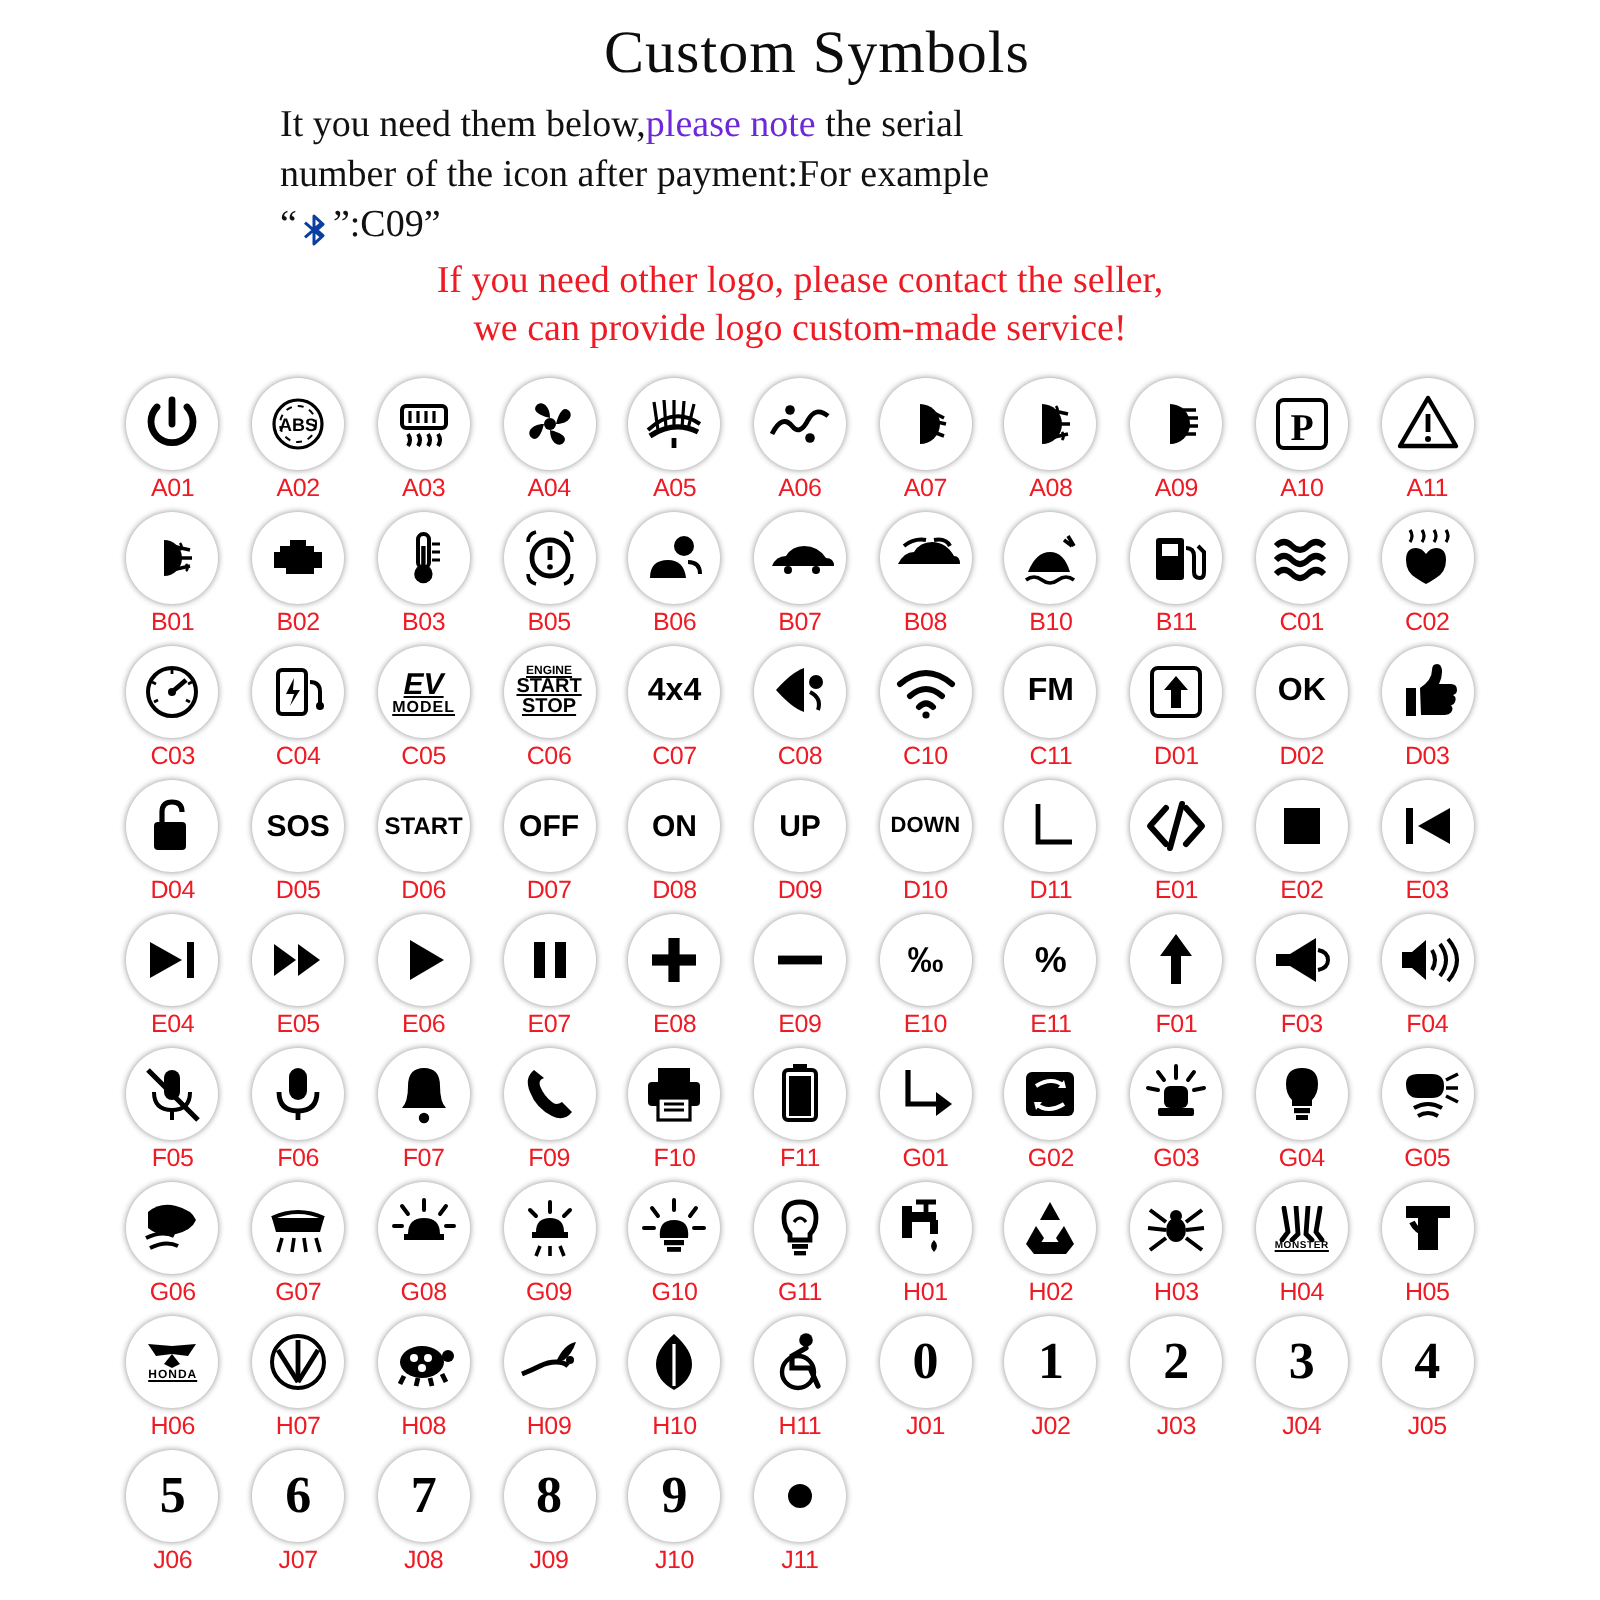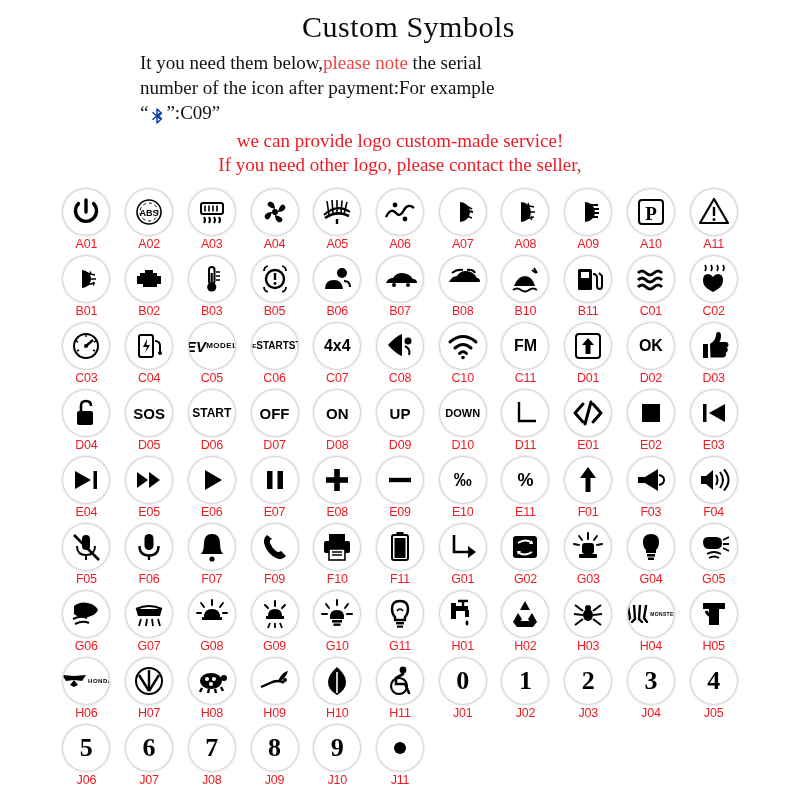--- a/index.html
+++ b/index.html
@@ -31,21 +31,21 @@
   }
   .intro {
     width: 520px;
     margin: 0 auto;
     font-family: "Liberation Serif", serif;
     font-size: 19px;
     line-height: 25px;
     color: #111;
   }
   .intro .red {
-    color: #ef4444;
+    color: #6d28d9;
   }
   .intro-line3 {
     display: flex;
     align-items: center;
     gap: 2px;
     font-size: 19px;
   }
   .bt-inline {
     display: inline-block;
     width: 14px;
@@ -102,23 +102,24 @@
   }
   .txt.s11 { font-size: 11px; }
   .txt.s12 { font-size: 12px; }
   .txt.s15 { font-size: 15px; }
   .txt.s16 { font-size: 16px; text-align: right; }
   .txt.s18 { font-size: 18px; }
   .txt.s26 { font-size: 26px; font-weight: bold; }
   .txt.serif { font-family: "Liberation Serif", serif; }
   .stack {
     display: flex;
-    flex-direction: row;
+    flex-direction: column;
     align-items: center;
     line-height: 1.0;
+    text-decoration: underline;
   }
 </style>
 </head>
 <body>
 
 <div id="page">
 
   <h1 class="title">Custom Symbols</h1>
 
   <div class="intro">
@@ -131,22 +132,22 @@
       <span class="bt-inline">
         <svg width="14" height="16" viewBox="0 0 14 16">
           <path d="M7 1 L11.5 5.2 L7 9.2 L7 1 Z M7 6.8 L11.5 10.8 L7 15 L7 6.8 Z M2.5 4.3 L11 11.7 M2.5 11.7 L11 4.3" fill="none" stroke="#0a3ea0" stroke-width="1.5" stroke-linejoin="round"></path>
         </svg>
       </span>
       <span>”:C09”</span>
     </div>
   </div>
 
   <div class="note-red">
+    <div>If you need other logo, please contact the seller,</div>
     <div>we can provide logo custom-made service!</div>
-    <div>If you need other logo, please contact the seller,</div>
   </div>
 
   <div class="grid" id="symbol-grid">
       <div class="cell">
         <div class="badge">
           <svg width="34" height="34" viewBox="0 0 34 34">
             <path d="M17 5 L17 17" stroke="#000" stroke-width="3.4" stroke-linecap="round" fill="none"></path>
             <path d="M9.5 8.5 A10.5 10.5 0 1 0 24.5 8.5" stroke="#000" stroke-width="3.4" fill="none" stroke-linecap="round"></path>
           </svg>
         </div>

